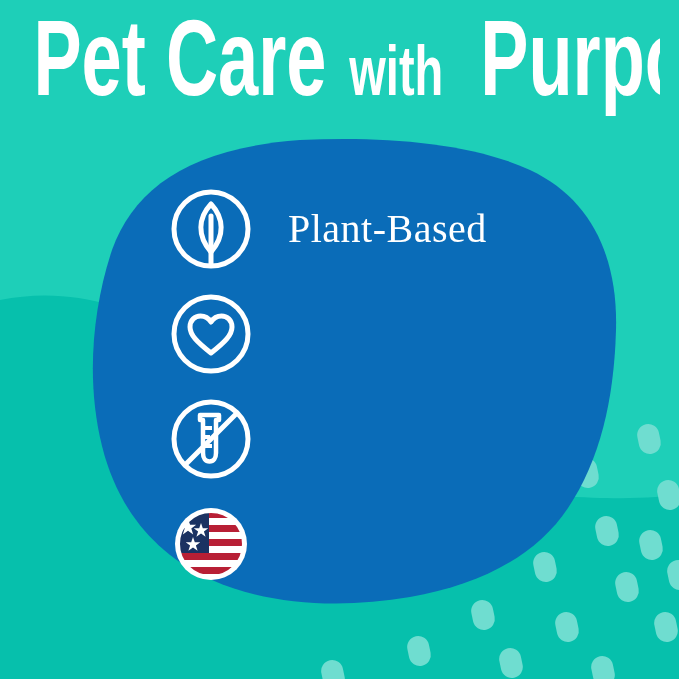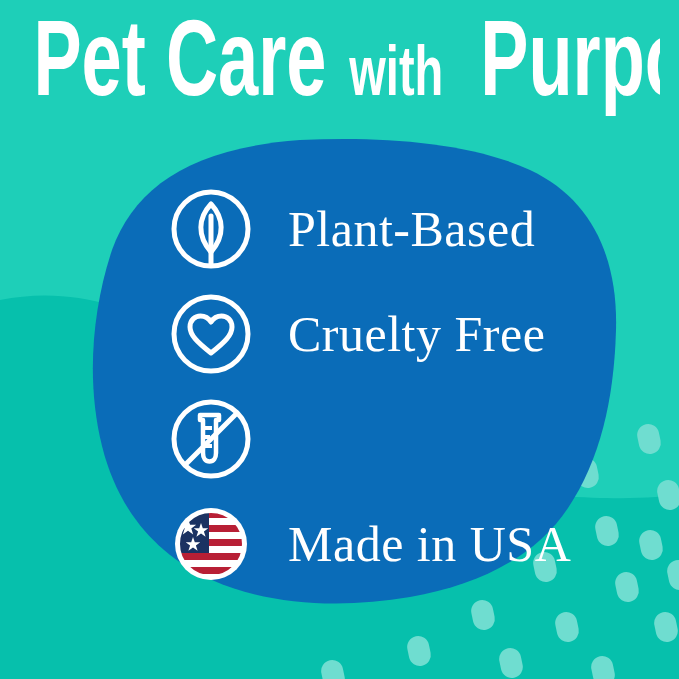--- a/index.html
+++ b/index.html
@@ -52,21 +52,21 @@
   .feature-icon {
     width: 86px;
     height: 86px;
     flex: 0 0 86px;
     display: block;
   }
   .feature-label {
     margin-left: 34px;
     color: #ffffff;
     font-family: "Liberation Serif", serif;
-    font-size: 50px;
+    font-size: 40px;
     letter-spacing: 0.5px;
     line-height: 1;
     white-space: nowrap;
     font-weight: 400;
   }
 </style>
 </head>
 <body>
 
 <div id="stage">
@@ -127,21 +127,20 @@
       </svg>
       <div class="feature-label">Plant-Based</div>
     </div>
 
     <div class="feature-row">
       <svg class="feature-icon" viewBox="0 0 86 86">
         <circle cx="43" cy="43" r="37" fill="none" stroke="#FFFFFF" stroke-width="5"></circle>
         <path d="M43 62 C29 51 22 44 22 36 C22 29 27 25 32.5 25 C36.5 25 40.5 27 43 31
                  C45.5 27 49.5 25 53.5 25 C59 25 64 29 64 36 C64 44 57 51 43 62 Z" fill="none" stroke="#FFFFFF" stroke-width="5" stroke-linejoin="round"></path>
       </svg>
-      <div class="feature-label">Cruelty Free</div>
     </div>
 
     <div class="feature-row">
       <svg class="feature-icon" viewBox="0 0 86 86">
         <circle cx="43" cy="43" r="37" fill="none" stroke="#FFFFFF" stroke-width="5"></circle>
         <path d="M35 19 L51 19 L51 24 L48 24 L48 57 C48 62 45.6 65.5 41.5 65.5
                  C37.4 65.5 35 62 35 57 L35 24 L32 24 L32 19 Z" fill="none" stroke="#FFFFFF" stroke-width="4.5" stroke-linejoin="round"></path>
         <line x1="36" y1="32" x2="44" y2="32" stroke="#FFFFFF" stroke-width="4"></line>
         <line x1="36" y1="41" x2="42" y2="41" stroke="#FFFFFF" stroke-width="4"></line>
         <line x1="36" y1="50" x2="44" y2="50" stroke="#FFFFFF" stroke-width="4"></line>
@@ -168,17 +167,16 @@
           </g>
           <rect x="8" y="10" width="33" height="42" fill="#1B3262"></rect>
           <g fill="#FFFFFF">
             <polygon points="20,18 22.1,23.8 28.2,23.8 23.3,27.5 25.2,33.4 20,29.7 14.8,33.4 16.7,27.5 11.8,23.8 17.9,23.8"></polygon>
             <polygon points="33,22 34.8,27.2 40.3,27.2 35.9,30.5 37.6,35.8 33,32.5 28.4,35.8 30.1,30.5 25.7,27.2 31.2,27.2"></polygon>
             <polygon points="25,36 26.8,41.2 32.3,41.2 27.9,44.5 29.6,49.8 25,46.5 20.4,49.8 22.1,44.5 17.7,41.2 23.2,41.2"></polygon>
           </g>
         </g>
         <circle cx="43" cy="43" r="33" fill="none" stroke="#FFFFFF" stroke-width="4"></circle>
       </svg>
-      <div class="feature-label">Made in USA</div>
     </div>
 
   </div>
 </div>
 
 </body></html>

